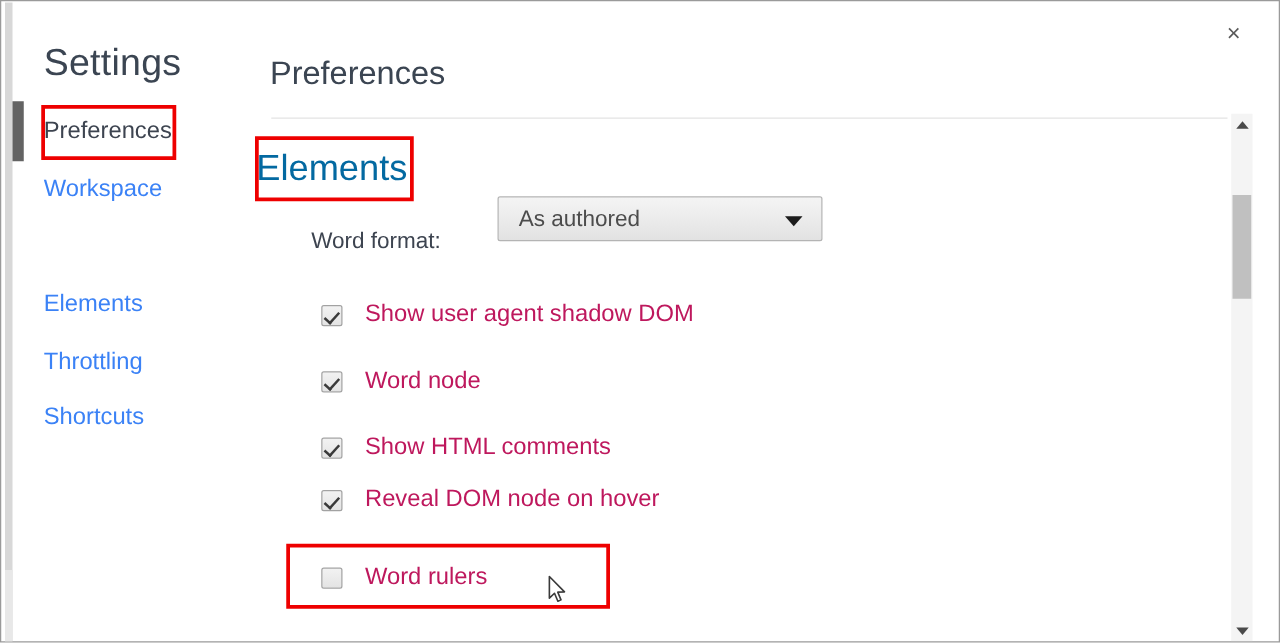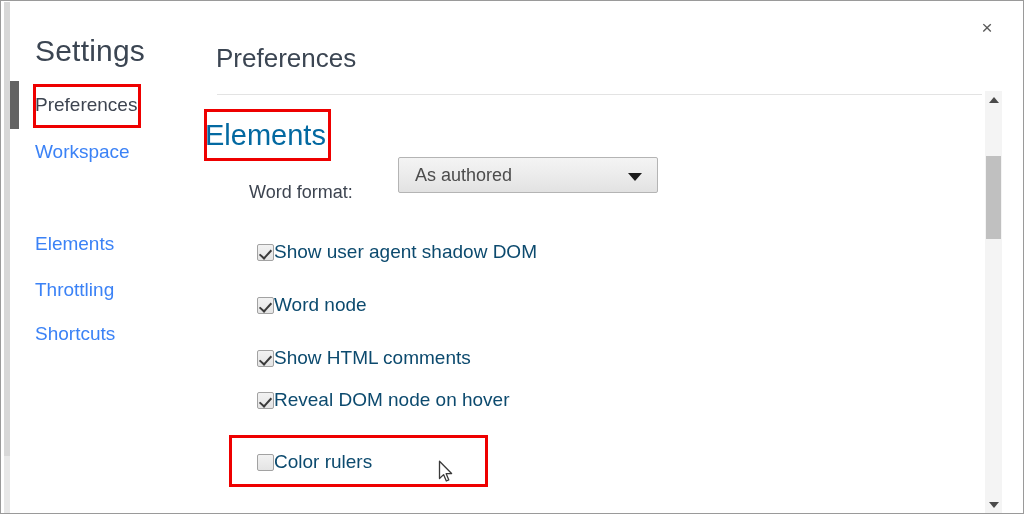--- a/index.html
+++ b/index.html
@@ -169,22 +169,23 @@
   .cb-box.checked::after {
     content: "";
     position: absolute;
     left: 4px; top: 2px;
     width: 5px; height: 10px;
     border: solid #3a3a3a;
     border-width: 0 2.4px 2.4px 0;
     transform: rotate(42deg);
   }
   .cb-label {
+    margin-left: 18px;
     font-size: 19px;
-    color: #0c4a6e;
+    color: #be185d;
     white-space: nowrap;
   }
 
   
   .annot {
     position: absolute;
     box-sizing: border-box;
     border: 3px solid #ee0000;
     pointer-events: none;
     background: transparent;
@@ -278,21 +279,21 @@
   <div class="cb-row" style="top:345px">
     <span class="cb-box checked"></span>
     <span class="cb-label">Show HTML comments</span>
   </div>
   <div class="cb-row" style="top:387px">
     <span class="cb-box checked"></span>
     <span class="cb-label">Reveal DOM node on hover</span>
   </div>
   <div class="cb-row" style="top:449px">
     <span class="cb-box"></span>
-    <span class="cb-label">Color rulers</span>
+    <span class="cb-label">Word rulers</span>
   </div>
 
   <div class="annot" style="left:32px;top:83px;width:108px;height:44px"></div>
   <div class="annot" style="left:203px;top:108px;width:127px;height:52px"></div>
   <div class="annot" style="left:228px;top:434px;width:259px;height:52px"></div>
 
   <div id="inner-scroll">
     <div class="sb-arrow" id="sb-arrow-up">
         <i></i>
       </div>

